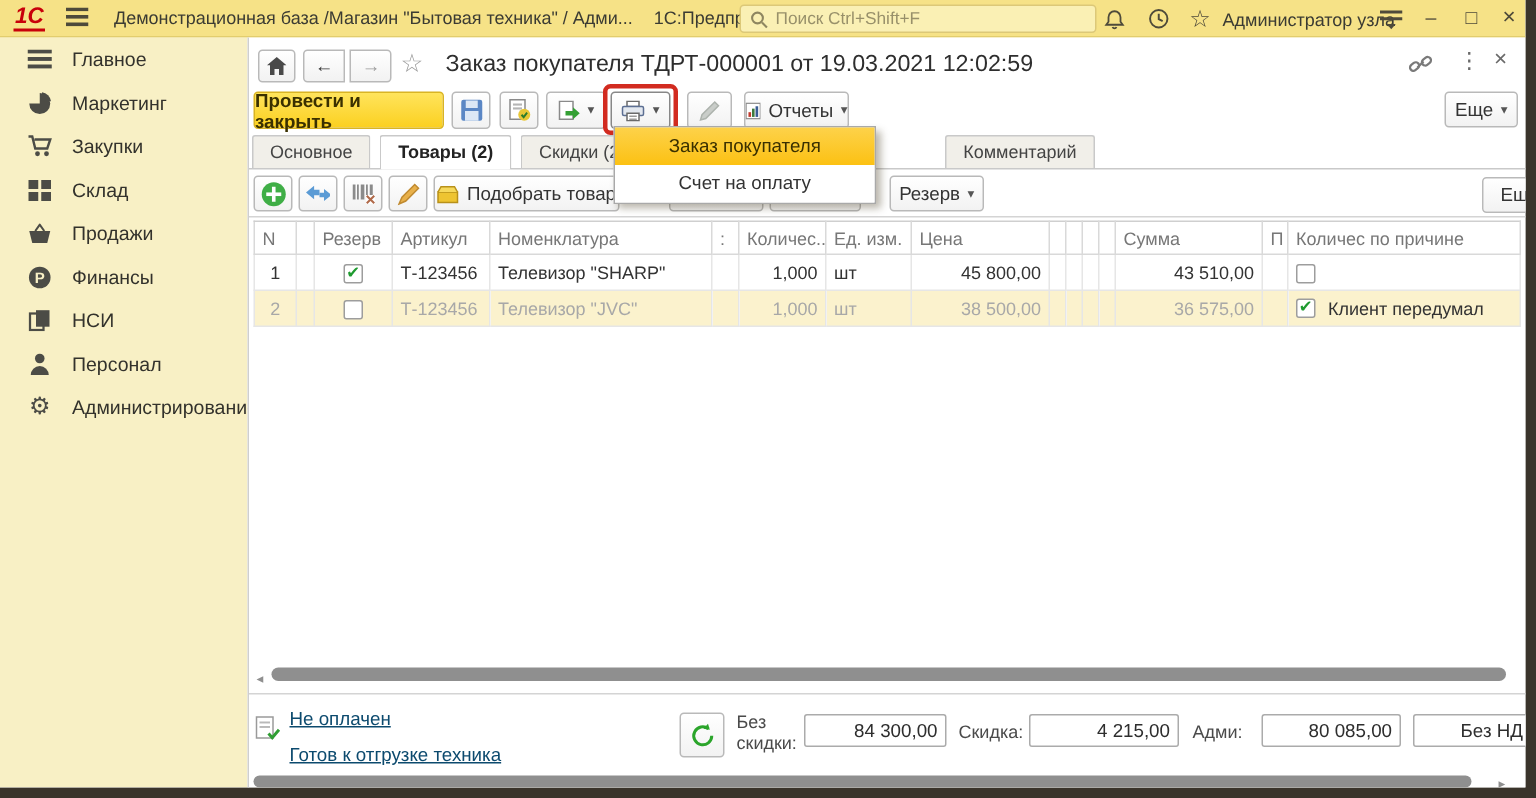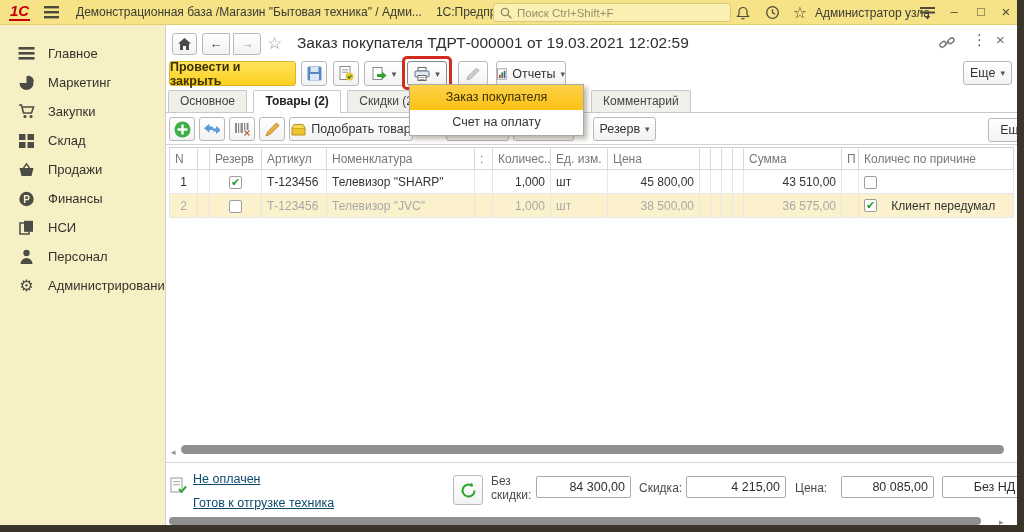--- a/index.html
+++ b/index.html
@@ -57,21 +57,21 @@
   
   table.grid { border-collapse:collapse; table-layout:fixed; width:844px; font-size:12px; }
   table.grid th { height:22px; font-weight:normal; color:#777; text-align:left; padding:0 5px; border:1px solid #d9d9d9; border-top:1px solid #cfcfcf; background:#fff; white-space:nowrap; overflow:hidden; }
   table.grid td { height:24px; padding:0 5px; border:1px solid #e6e6e6; white-space:nowrap; overflow:hidden; }
   .num { text-align:right; }
   .ctr { text-align:center; }
   tr.cancelled td { background:#fbf2cd; color:#a8a8a8; }
   .cb { display:inline-block; width:13px; height:13px; background:#fff; border:1px solid #9d9d9d; border-radius:2px; vertical-align:middle; line-height:11px; text-align:center; font-size:11px; color:#1f9b30; font-weight:bold; }
   .cb.checked::after { content:"✔"; }
   td.selcell { background:#fce289; border:2px solid #eaa800; color:#333; }
-  td.selcell .reason { color:#333; font-size:12px; margin-left:11px; vertical-align:middle; }
+  td.selcell .reason { color:#333; font-size:12px; margin-left:5px; vertical-align:middle; }
 
   
   .hscroll-thumb { position:absolute; height:9px; border-radius:5px; background:#8f8f8f; }
   .scroll-arrow { position:absolute; font-size:9px; color:#8f8f8f; }
 
   
   .f-link { font-size:12.5px; color:#0c4a6e; text-decoration:underline; cursor:pointer; white-space:nowrap; }
   .f-label { font-size:12px; color:#4a4a4a; }
   .f-field { position:absolute; height:22px; border:1px solid #ababab; border-radius:2px; background:#fff; font-size:12.5px; color:#2e2e2e; display:flex; align-items:center; justify-content:flex-end; padding:0 5px; }
   .divline { position:absolute; left:0; width:852px; height:1px; background:#d4d4d4; }
@@ -123,21 +123,21 @@
             <rect y="5.5" width="15" height="2"></rect>
             <path d="M4.5 10 h6 l-3 3.5z"></path>
           </g>
         </svg>
     </span>
     <span class="winbtn" style="left:945px">–</span>
     <span class="winbtn" style="left:972px">□</span>
     <span class="winbtn" style="left:997px; font-size:15px">×</span>
   </div>
 
-  <div class="sidebar" style="padding-top:14px">
+  <div class="sidebar" style="padding-top:0">
     <div class="side-item">
       <svg width="16" height="13" viewBox="0 0 16 13">
           <g fill="#4c4c46">
             <rect y="0" width="16" height="2.6"></rect>
             <rect y="5" width="16" height="2.6"></rect>
             <rect y="10" width="16" height="2.6"></rect>
           </g>
         </svg>
       <span>Главное</span>
     </div>
@@ -280,21 +280,21 @@
       <span class="caret">▾</span>
     </span>
 
     <div class="redbox" style="left:236px; top:31px; width:50px; height:34px"></div>
 
     <div class="abs" style="left:2px; top:65px; white-space:nowrap">
       <span class="tab">Основное</span>
       <span class="tab active">Товары (2)</span>
       <span class="tab">Скидки (2)</span>
       <span class="tab">Подарки</span>
-      <span class="tab" style="margin-left:78px">Комментарий</span>
+      <span class="tab" style="margin-left:117px">Комментарий</span>
     </div>
     <div class="tabline" style="top:87px"></div>
 
     <span class="btn abs ibtn" style="left:3px; top:92px">
       <svg width="17" height="17" viewBox="0 0 17 17">
           <circle cx="8.5" cy="8.5" r="8" fill="#3fae46"></circle>
           <rect x="7.3" y="3.5" width="2.4" height="10" fill="#fff"></rect>
           <rect x="3.5" y="7.3" width="10" height="2.4" fill="#fff"></rect>
         </svg>
     </span>
@@ -442,20 +442,20 @@
     <span class="btn abs" style="left:287px; top:450px; width:30px; height:30px">
       <svg width="17" height="17" viewBox="0 0 17 17">
           <path d="M14.5 8.5 a6 6 0 1 1-2.2-4.6" fill="none" stroke="#2ba52b" stroke-width="2"></path>
           <path d="M12 0.5 l1.2 4 -4.2-.6z" fill="#2ba52b"></path>
         </svg>
     </span>
     <span class="f-label abs" style="left:325px; top:449px; width:44px; line-height:14px">Без скидки:</span>
     <div class="f-field" style="left:370px; top:451px; width:95px">84 300,00</div>
     <span class="f-label abs" style="left:473px; top:456px">Скидка:</span>
     <div class="f-field" style="left:520px; top:451px; width:100px">4 215,00</div>
-    <span class="f-label abs" style="left:629px; top:456px">Цена:</span>
+    <span class="f-label abs" style="left:629px; top:456px">Адми:</span>
     <div class="f-field" style="left:675px; top:451px; width:93px">80 085,00</div>
     <div class="f-field" style="left:776px; top:451px; width:105px; justify-content:center">Без НД</div>
 
     <div class="hscroll-thumb" style="left:3px; top:492px; width:812px; height:8px"></div>
     <span class="scroll-arrow" style="left:833px; top:492px">▸</span>
   </div>
 </div>
 
 </body></html>

